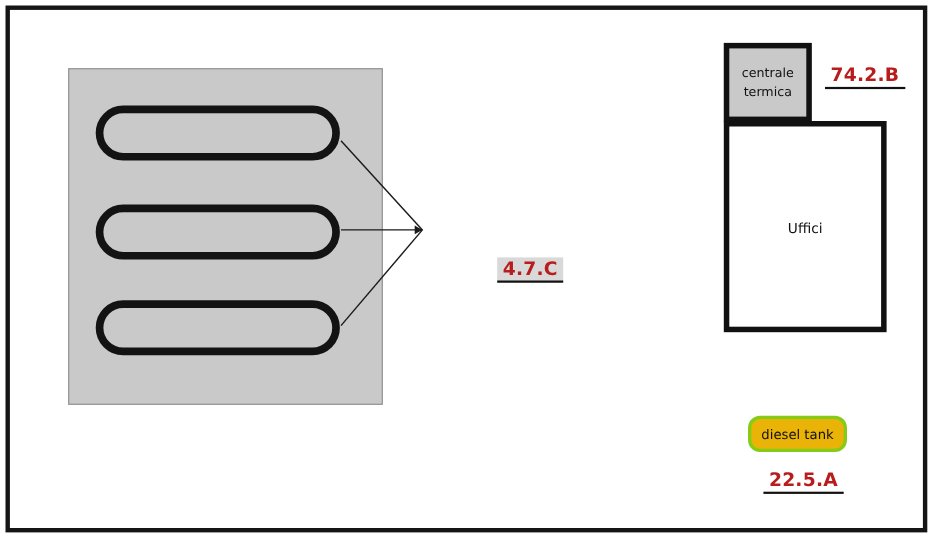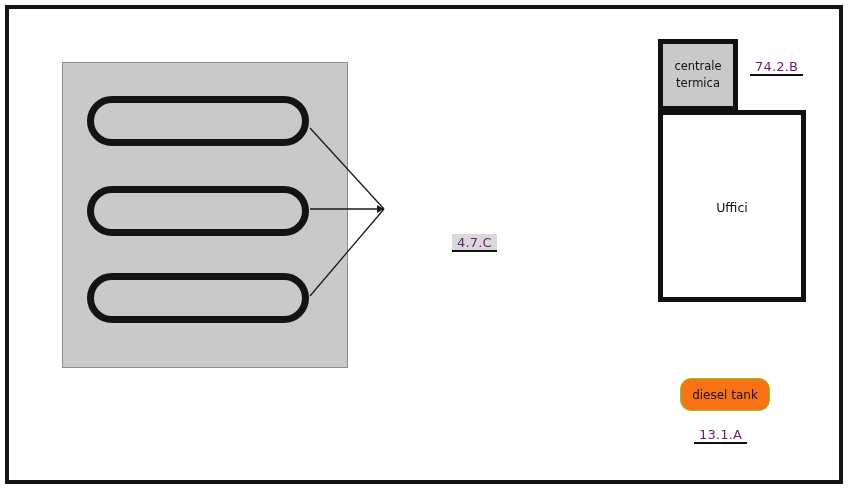--- a/index.html
+++ b/index.html
@@ -68,23 +68,23 @@
     top: 201px;
     font-size: 12.5px;
     color: #111111;
     white-space: nowrap;
     letter-spacing: 0.15px;
   }
 
   
   .code-label {
     position: absolute;
-    font-size: 13px;
-    font-weight: normal;
-    color: #701a75;
+    font-size: 17px;
+    font-weight: bold;
+    color: #b91c1c;
     background: #d9d9d9;
     padding: 1px 5px 0 5px;
     border-bottom: 2.5px solid #111111;
     letter-spacing: 0.2px;
     white-space: nowrap;
   }
   #code-gpl   { left: 452px; top: 234px; }
   #code-ct    { left: 750px; top: 58px; background: #ffffff; }
   #code-diesel{ left: 694px; top: 426px; background: #ffffff; }
 
@@ -130,23 +130,23 @@
     text-align: center;
   }
 
   #diesel {
     position: absolute;
     left: 680px;
     top: 378px;
     width: 90px;
     height: 33px;
     box-sizing: border-box;
-    border: 1px solid #84cc16;
+    border: 3px solid #84cc16;
     border-radius: 11px;
-    background: #f97316;
+    background: #eab308;
     display: flex;
     align-items: center;
     justify-content: center;
   }
   #diesel span {
     font-size: 12px;
     color: #111111;
     white-space: nowrap;
   }
 </style>
@@ -181,15 +181,15 @@
   <div id="uffici">
     <div id="uffici-label">Uffici</div>
   </div>
 
   <div class="code-label" id="code-ct">74.2.B</div>
 
   <div id="diesel">
     <span>diesel tank</span>
   </div>
 
-  <div class="code-label" id="code-diesel">13.1.A</div>
+  <div class="code-label" id="code-diesel">22.5.A</div>
 
 </div>
 
 </body></html>

